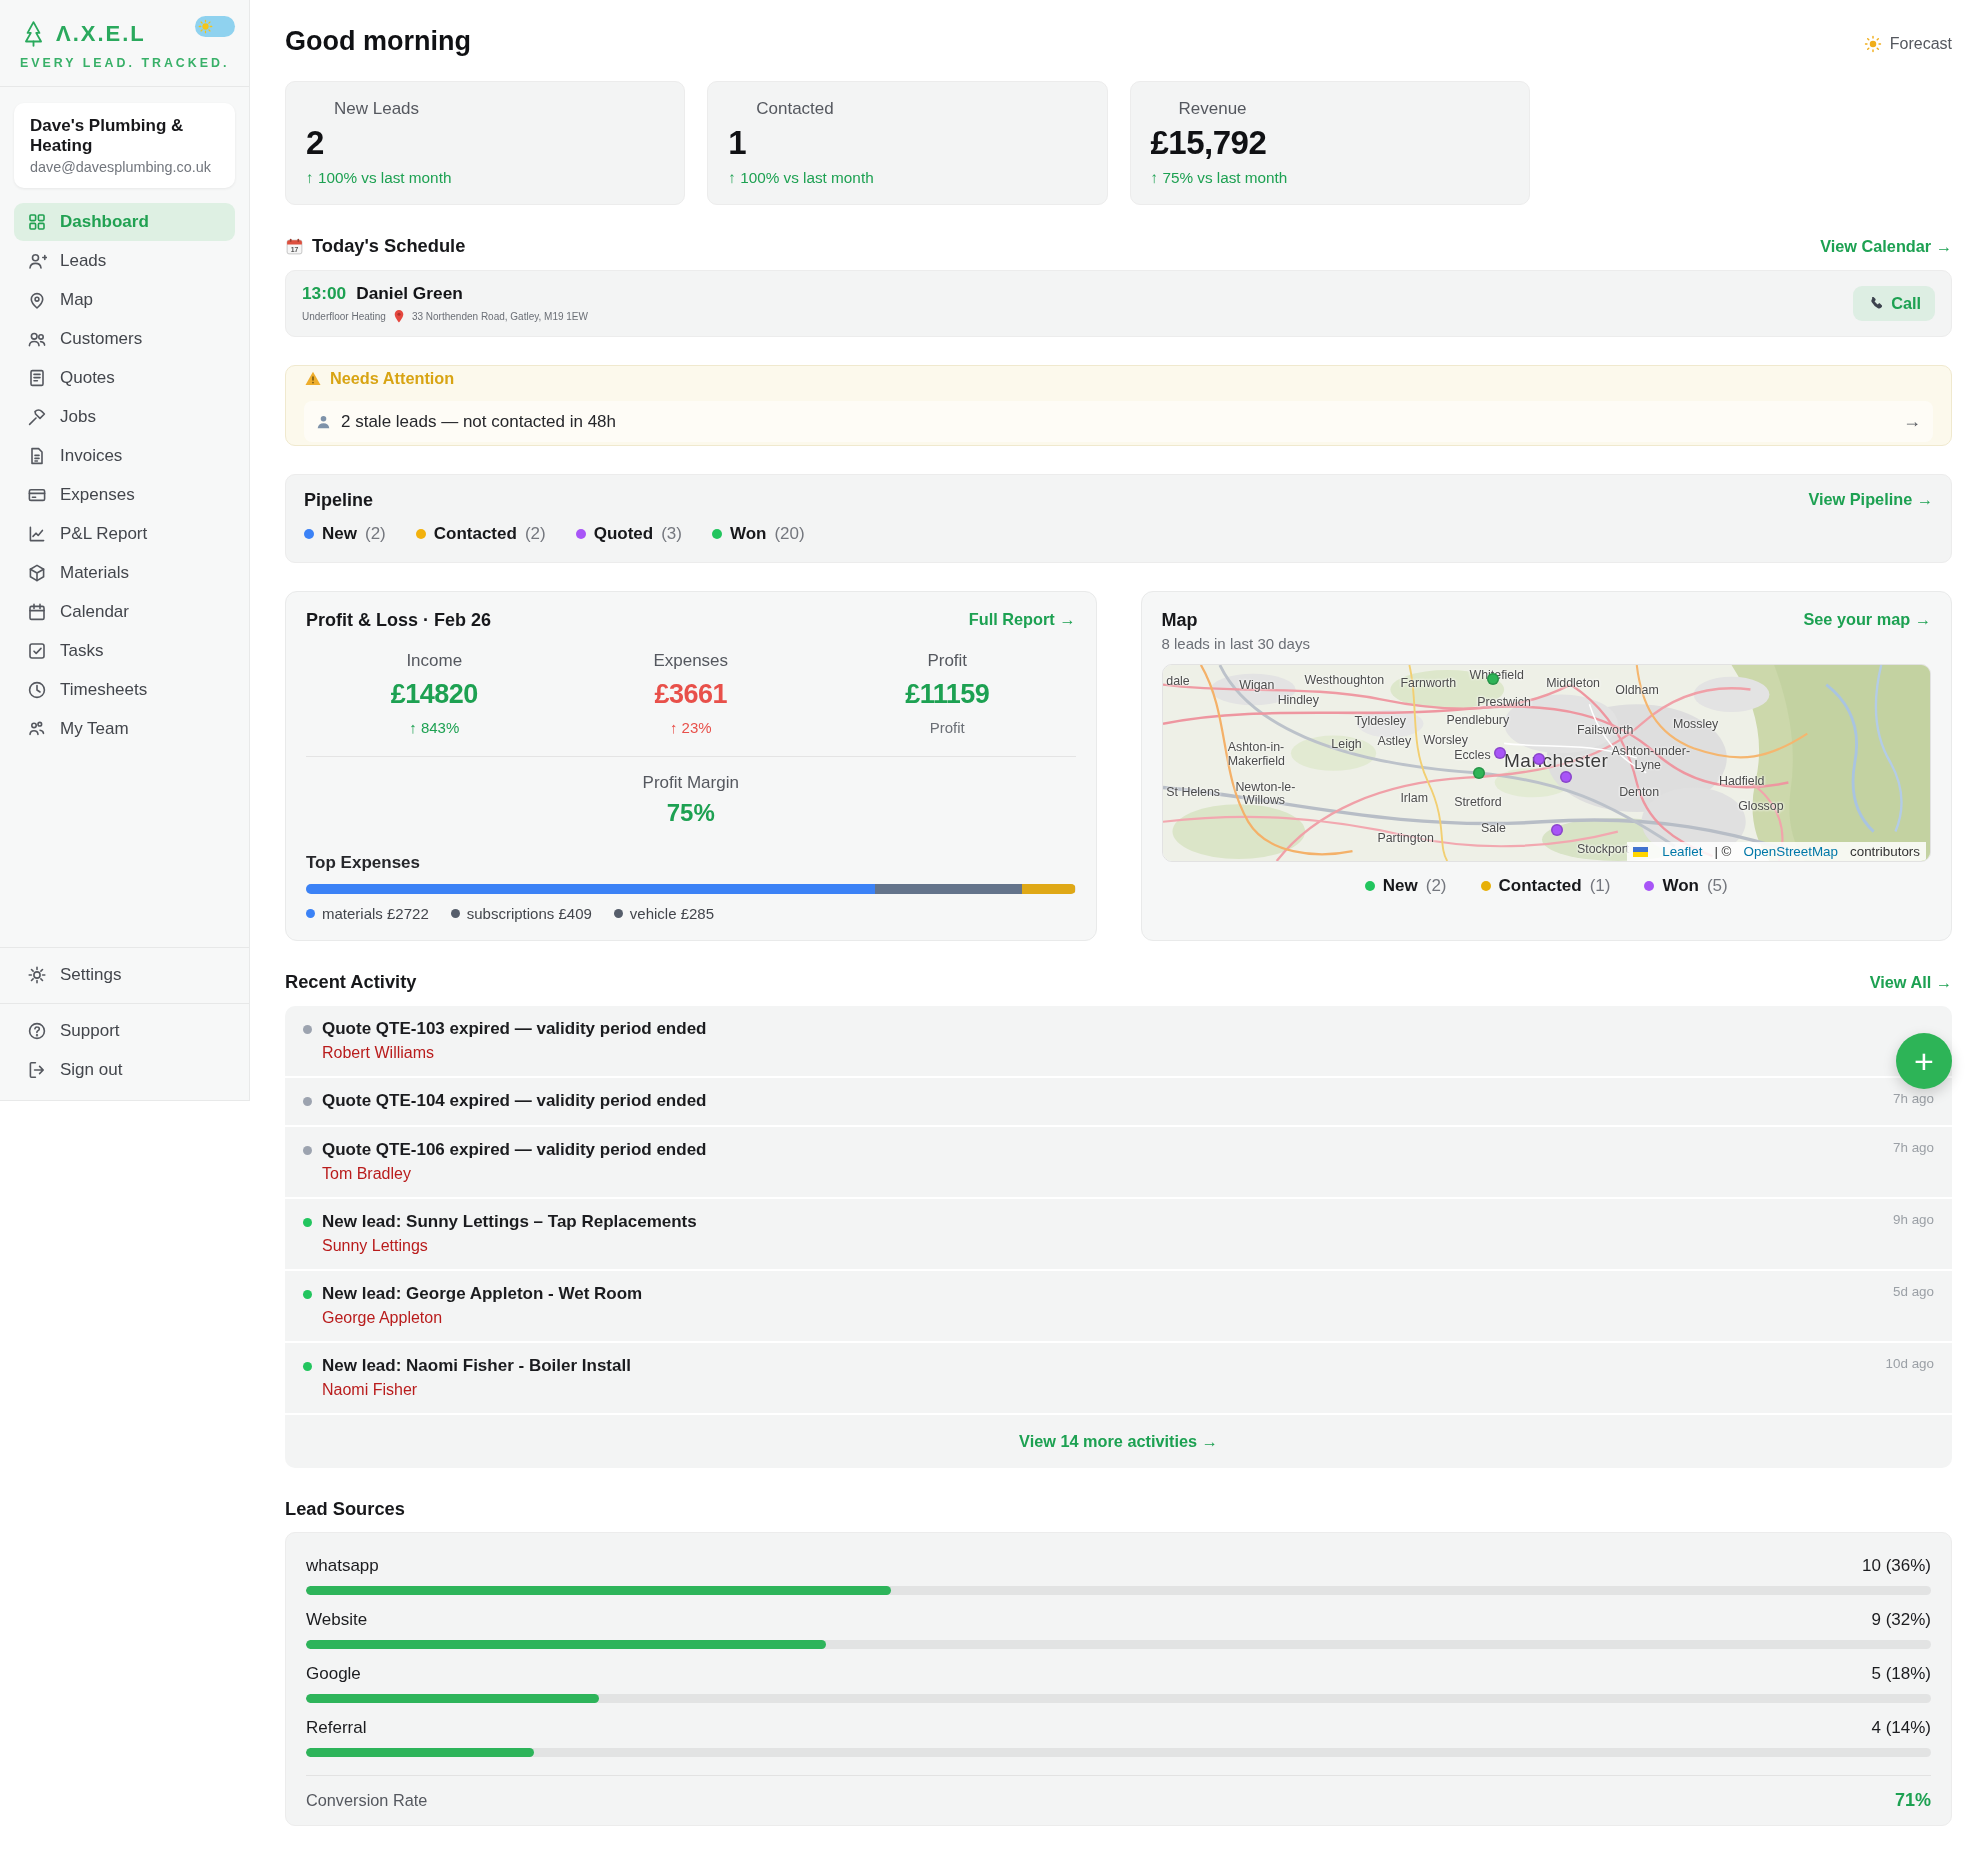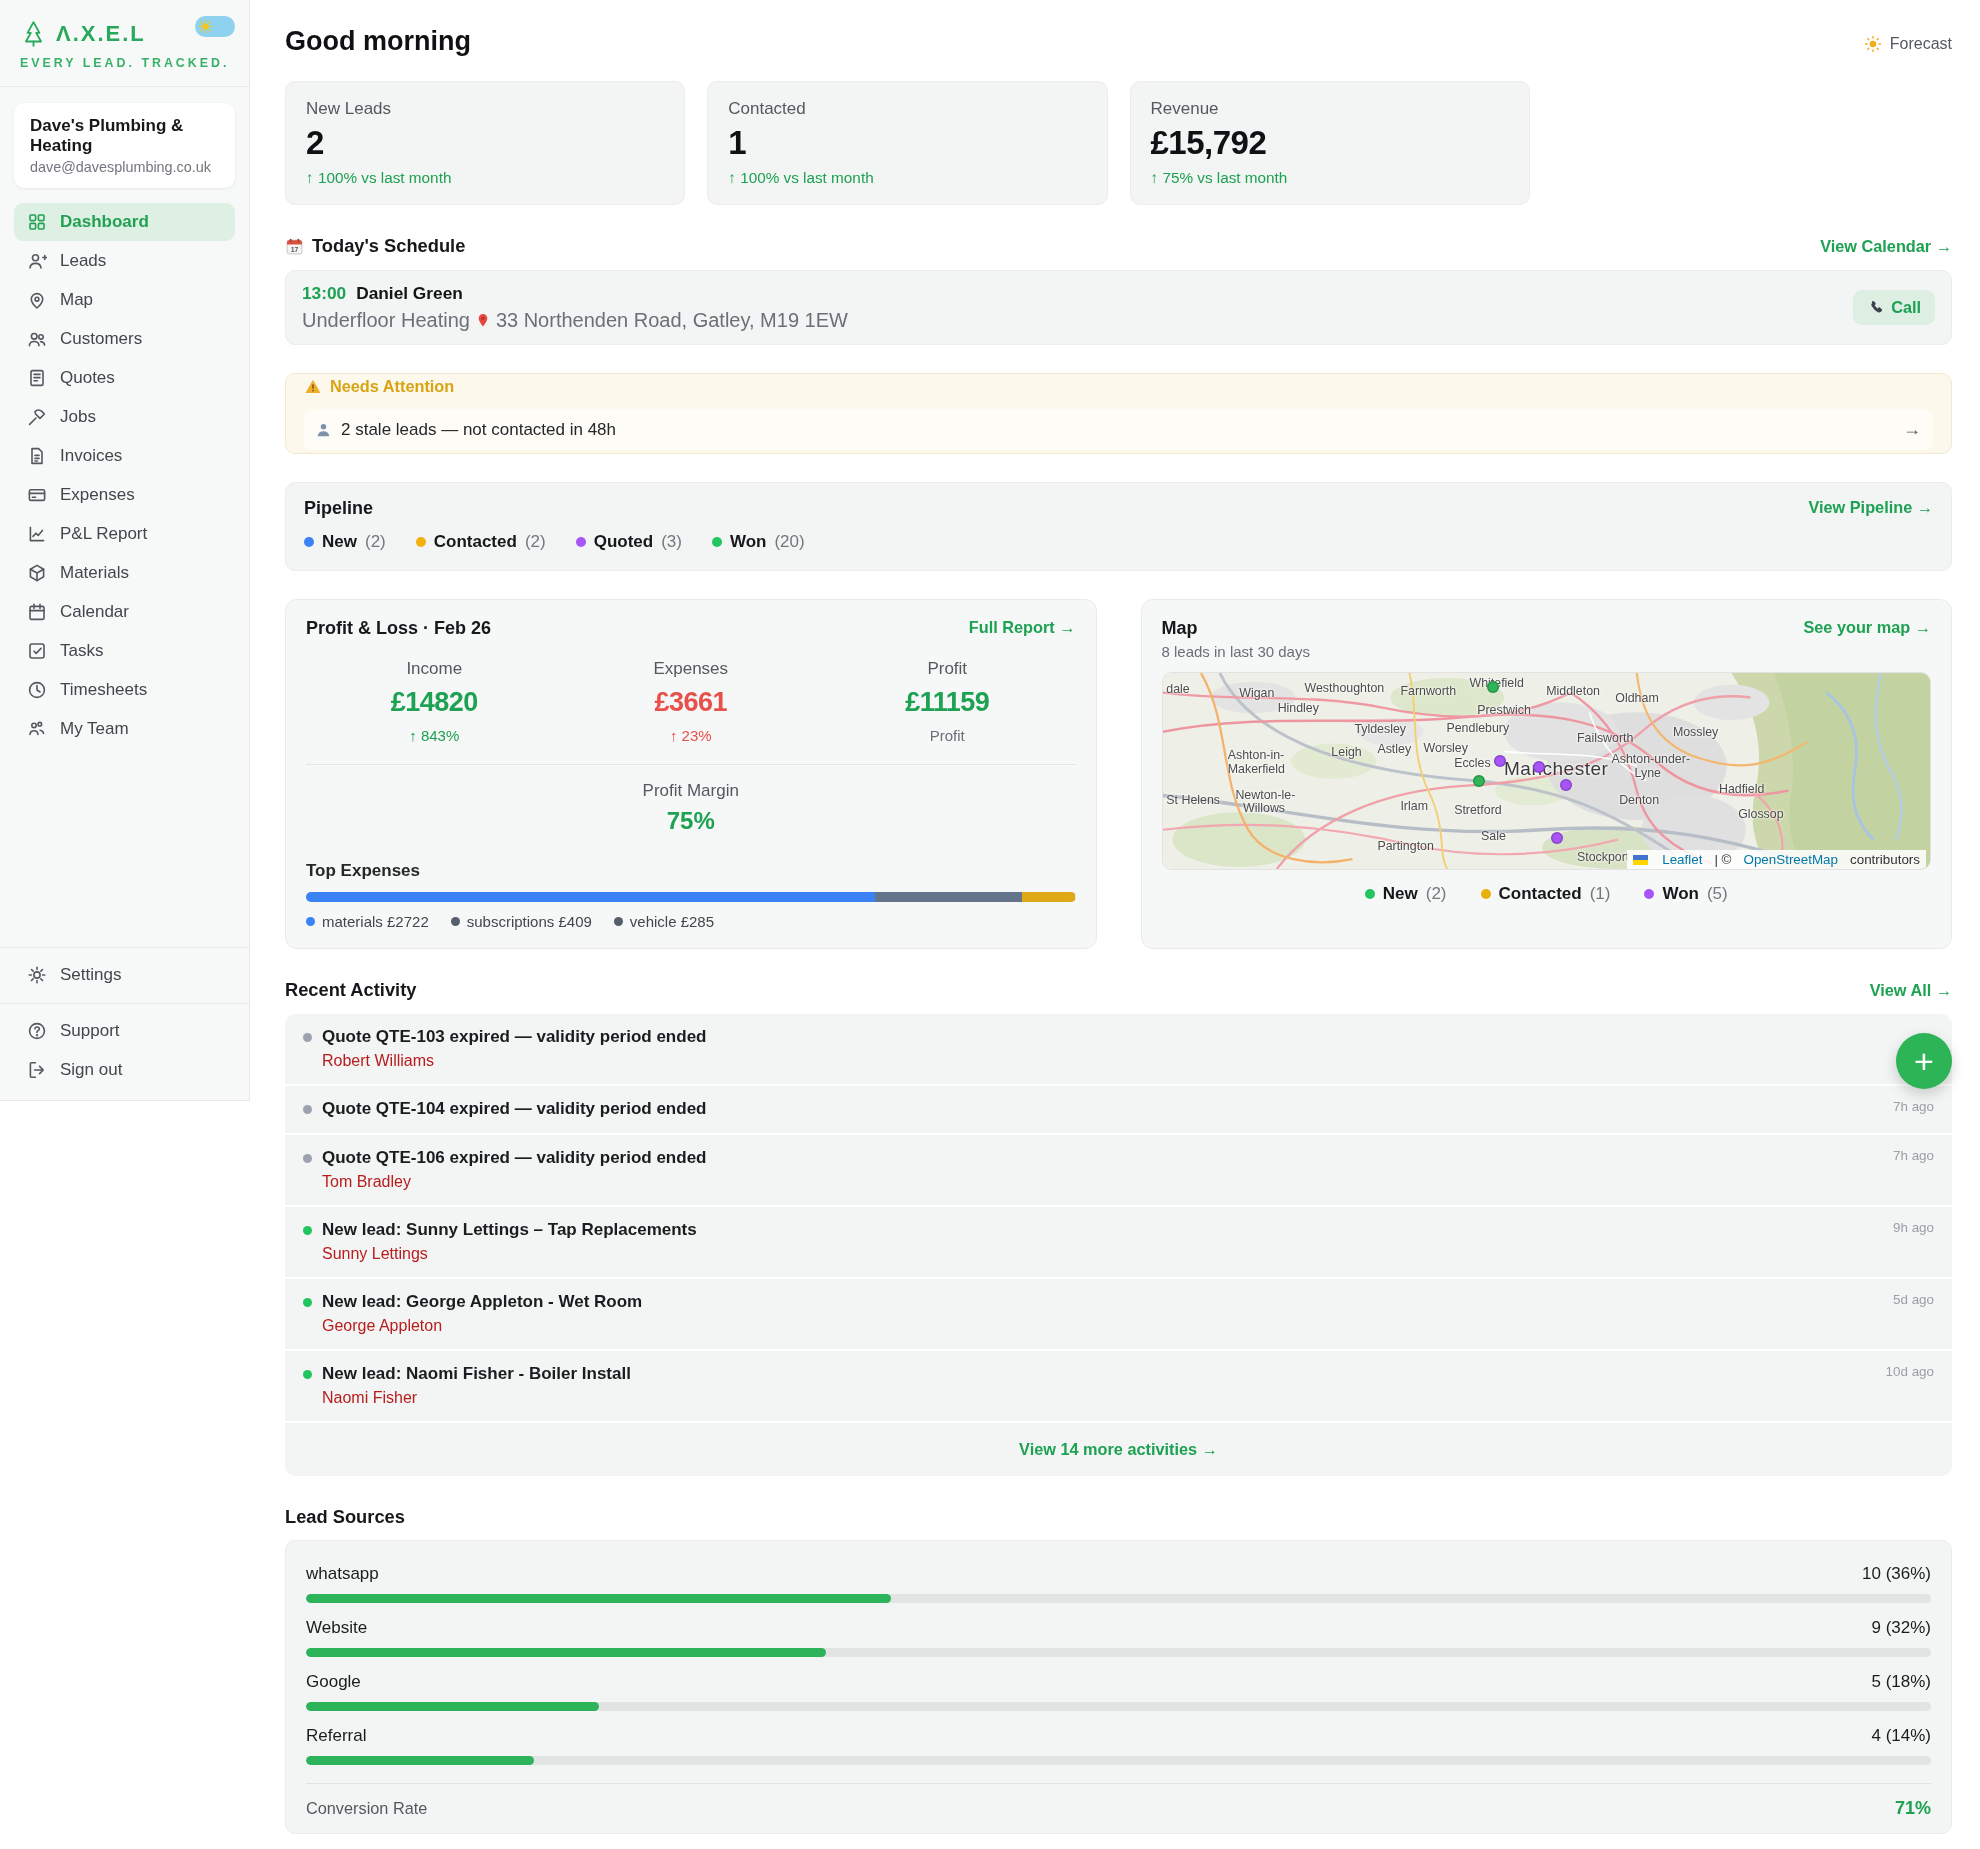--- a/index.html
+++ b/index.html
@@ -39,32 +39,32 @@
   .side-spacer { flex:1; }
   .side-divider { border-top:1px solid #e7e8e8; margin:0; }
   .side-bottom { padding-bottom:10px; }
   
   .main { margin-left:250px; padding:26px 28px 30px 35px; }
   .top-row { display:flex; justify-content:space-between; align-items:center; }
   .greeting { font-size:27px; font-weight:800; color:#101114; }
   .forecast { display:flex; align-items:center; gap:8px; font-size:16px; color:#55585f; cursor:pointer; padding-top:4px; }
   .stats-row { display:grid; grid-template-columns:repeat(4,1fr); gap:22px; margin-top:24px; }
   .stat-card { background:#f3f4f4; border:1px solid #ececec; border-radius:10px; padding:17px 20px; }
-  .stat-label { font-size:17px; color:#55585f; }
+  .stat-label { font-size:17px; color:#55585f;margin-left:28px; }
   .stat-value { font-size:33px; font-weight:800; color:#101114; margin-top:5px; letter-spacing:-0.5px; }
   .stat-delta { font-size:15.3px; color:#1da152; margin-top:7px; }
   .section-head { display:flex; justify-content:space-between; align-items:center; margin:30px 0 13px;text-align:right; }
   .section-title { font-size:18.3px; font-weight:700; color:#17181b; display:flex; align-items:center; gap:8px; }
   .green-link { font-size:16.3px; font-weight:600; color:#1da152; cursor:pointer; }
   
   .sched-card { background:#f3f4f4; border:1px solid #ececec; border-radius:10px; padding:12px 16px; display:flex; justify-content:space-between; align-items:center; }
   .sched-line1 { display:flex; gap:10px; align-items:baseline; font-size:17.3px; }
   .sched-time { color:#1da152; font-weight:600; }
   .sched-name { font-weight:700; color:#131417; }
-  .sched-line2 { margin-top:5px; font-size:20px; color:#6b6f76; display:flex; align-items:center; gap:7px; }
+  .sched-line2 { margin-top:5px; font-size:10px; color:#6b6f76; display:flex; align-items:center; gap:7px; }
   .call-btn { background:#ddeee3; border-radius:9px; padding:8px 14px; display:flex; align-items:center; gap:7px; font-size:16.3px; font-weight:600; color:#1da152; cursor:pointer; }
   
   .attention-card { margin-top:28px; background:#fcf9ec; border:1px solid #f0e9ce; border-radius:10px; padding:3px 18px; }
   .attention-title { display:flex; align-items:center; gap:8px; font-size:16.3px; font-weight:700; color:#d8a413; }
   .attention-row { margin-top:13px; background:rgba(255,255,255,.55); border-radius:8px; padding:10px 12px; display:flex; justify-content:space-between; align-items:center; cursor:pointer; }
   .attention-text { display:flex; align-items:center; gap:10px; font-size:17px; color:#26272b; }
   .attention-arrow { color:#55585f; font-size:18px; }
   
   .pipeline-card { margin-top:28px; background:#f3f4f4; border:1px solid #ececec; border-radius:10px; padding:15px 18px 18px; }
   .legend-row { display:flex; gap:30px; margin-top:13px; }

